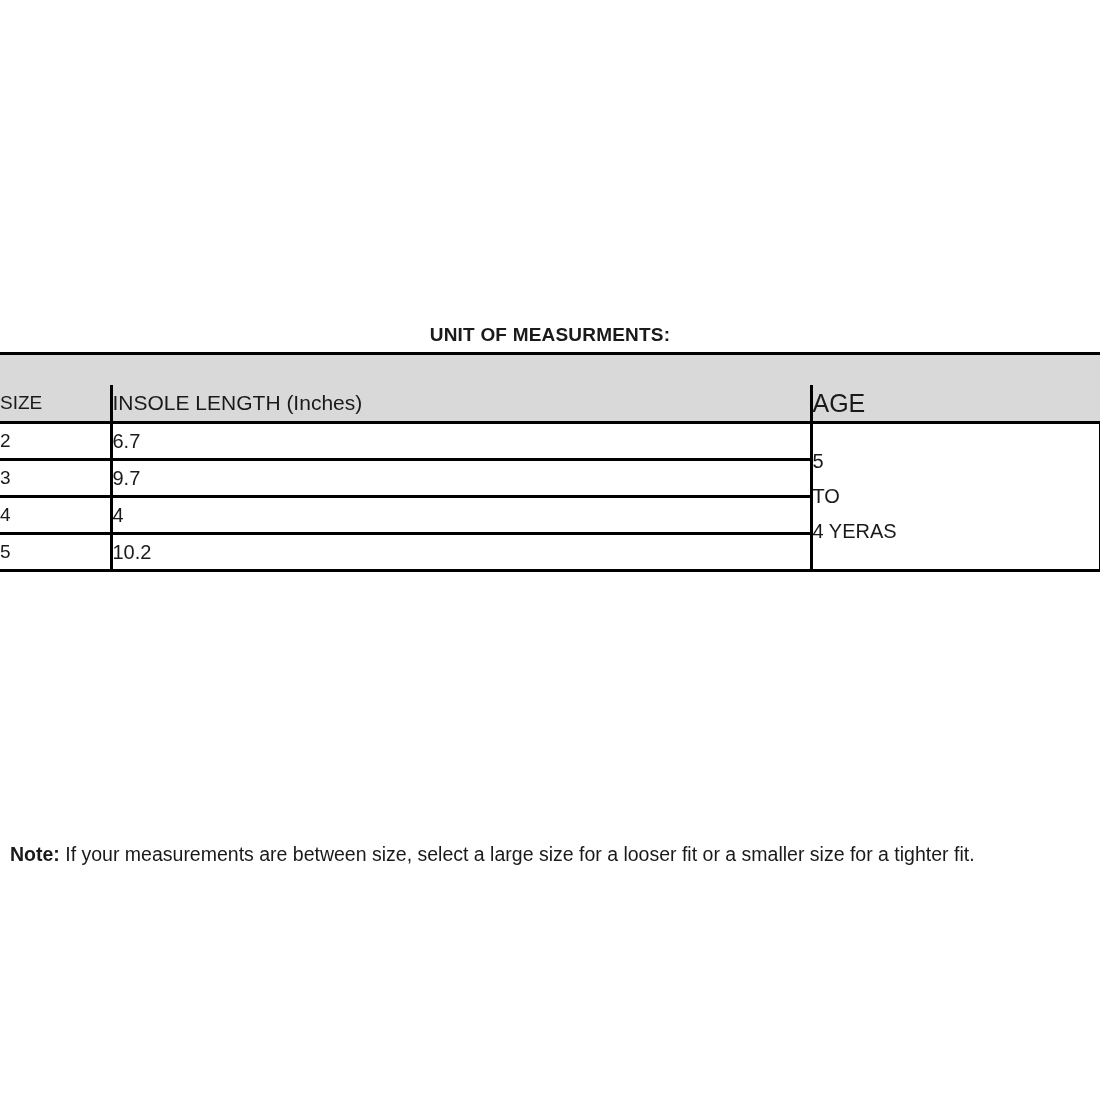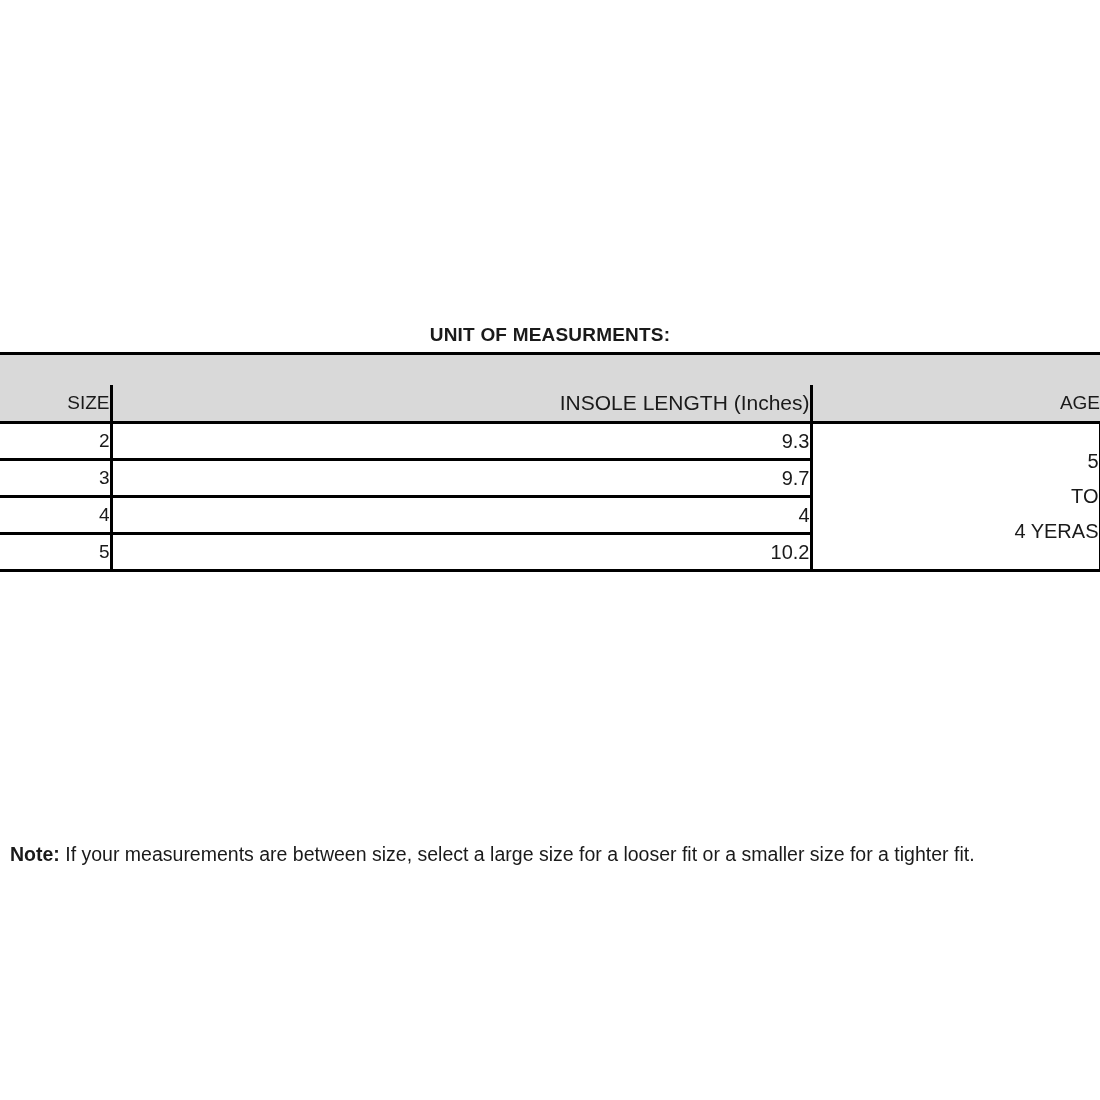--- a/index.html
+++ b/index.html
@@ -48,21 +48,21 @@
     border-collapse: collapse;
     table-layout: fixed;
     border-top: 3px solid #000;
     border-bottom: 3px solid #000;
   }
 
   table.size-table td,
   table.size-table th {
     padding: 0;
     margin: 8px;
-    text-align: right;
+    text-align: left;
     vertical-align: middle;
     font-weight: 400;
     color: #1a1a1a;
   }
 
   
   tr.spacer-row td {
     height: 30px;
     background: #d9d9d9;
     border: none;
@@ -76,21 +76,21 @@
     border-left: 3px solid #000;
     border-right: 3px solid #000;
     border-bottom: 3px solid #000;
   }
   tr.head-row td.col-size {
     border-left: none;
     font-size: 19px;
   }
   tr.head-row td.col-age {
     border-right: none;
-    font-size: 19px;
+    font-size: 25px;
   }
 
   
   tr.body-row td {
     height: 34px;
     font-size: 20px;
     background: #ffffff;
     border-left: 3px solid #000;
     border-right: 3px solid #000;
     border-bottom: 3px solid #000;
@@ -149,21 +149,21 @@
         </tr>
 
         <tr class="head-row">
           <td class="col-size">SIZE</td>
           <td class="col-insole">INSOLE LENGTH (Inches)</td>
           <td class="col-age">AGE</td>
         </tr>
 
         <tr class="body-row">
           <td class="col-size">2</td>
-          <td class="col-insole">9.3</td>
+          <td class="col-insole">6.7</td>
           <td class="col-age-merged" rowspan="4">
             <div>5</div>
             <div>TO</div>
             <div>4 YERAS</div>
           </td>
         </tr>
 
         <tr class="body-row">
           <td class="col-size">3</td>
           <td class="col-insole">9.7</td>

